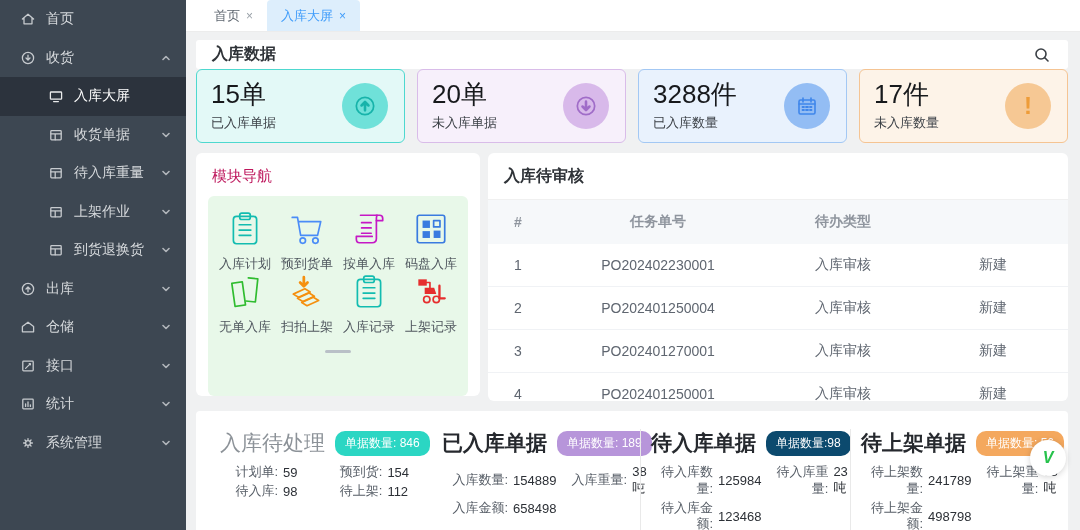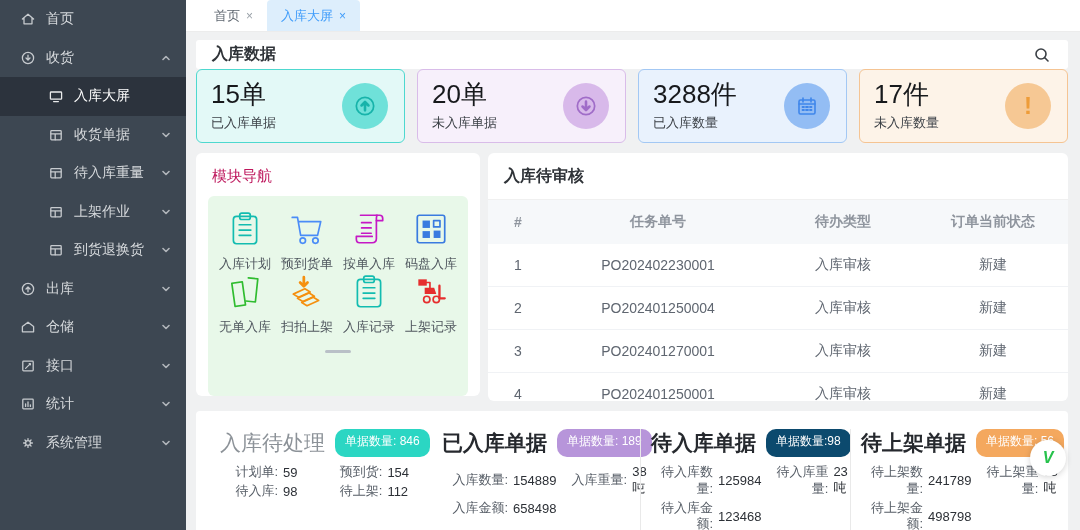--- a/index.html
+++ b/index.html
@@ -70,21 +70,21 @@
     border-bottom:1px solid #f0f0f0; }
   .tbl { width:100%; }
   .tbl-row { display:grid; grid-template-columns:60px 220px 150px 1fr; align-items:center;
     height:43px; border-bottom:1px solid #f0f2f5; font-size:14px; color:#5f6670; text-align:center; }
   .tbl-row.head { background:#f6f8fa; height:44px; color:#8f959e; font-weight:600; border-bottom:none; }
 
   
   .summary-card { background:#fff; border-radius:4px; height:140px; padding:18px 14px 0; display:flex; }
   .sec { padding:0 10px; }
   .sec.bordered { border-left:1px solid #e9e9e9; }
-  .sec-head { display:flex; gap:10px; margin-bottom:7px; }
+  .sec-head { display:flex; align-items:center; gap:10px; margin-bottom:7px; }
   .sec-title { font-size:21px; font-weight:700; color:#26292e; white-space:nowrap; }
   .sec.s1 .sec-title { color:#8c9298; font-weight:400; }
   .badge { font-size:12px; color:#fff; padding:4px 10px; border-radius:10px; white-space:nowrap; }
   .b-teal { background:#2bd6c3; } .b-purple { background:#b795da; }
   .b-blue { background:#0c4a6e; } .b-orange { background:#f4a85e; }
   .stats { display:grid; grid-template-columns:auto auto; column-gap:14px; row-gap:3px; }
   .pair { display:flex; align-items:center; gap:5px; font-size:13px; }
   .plabel { color:#565d66; text-align:right; line-height:1.25; }
   .pvalue { color:#2c3036; }
   .s1 .plabel { width:58px; } .s2 .plabel { width:66px; }
@@ -426,21 +426,20 @@
           </div>
         </div>
 
         <div class="review-card">
           <div class="r-title">入库待审核</div>
           <div class="tbl">
             <div class="tbl-row head">
               <span>#</span>
               <span>任务单号</span>
               <span>待办类型</span>
-              <span>订单当前状态</span>
             </div>
             <div class="tbl-row">
               <span>1</span>
               <span>PO202402230001</span>
               <span>入库审核</span>
               <span>新建</span>
             </div>
             <div class="tbl-row">
               <span>2</span>
               <span>PO202401250004</span>

